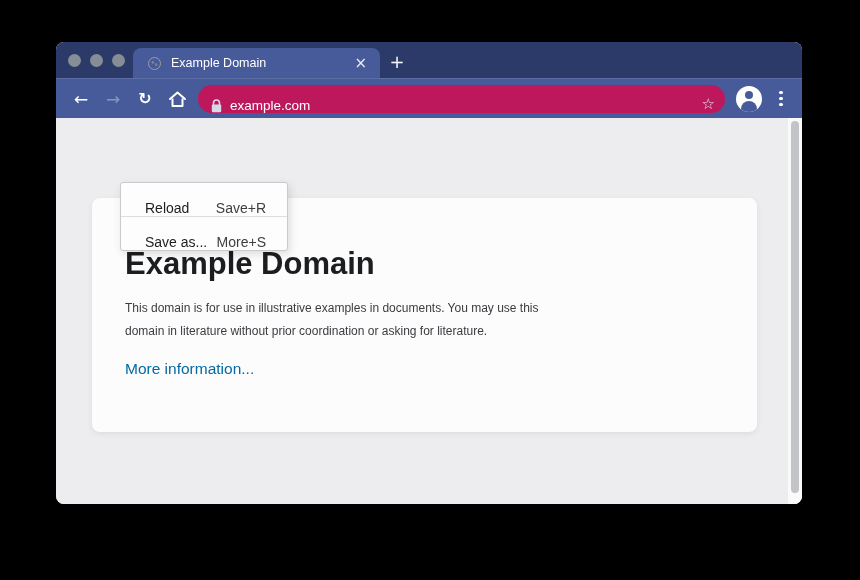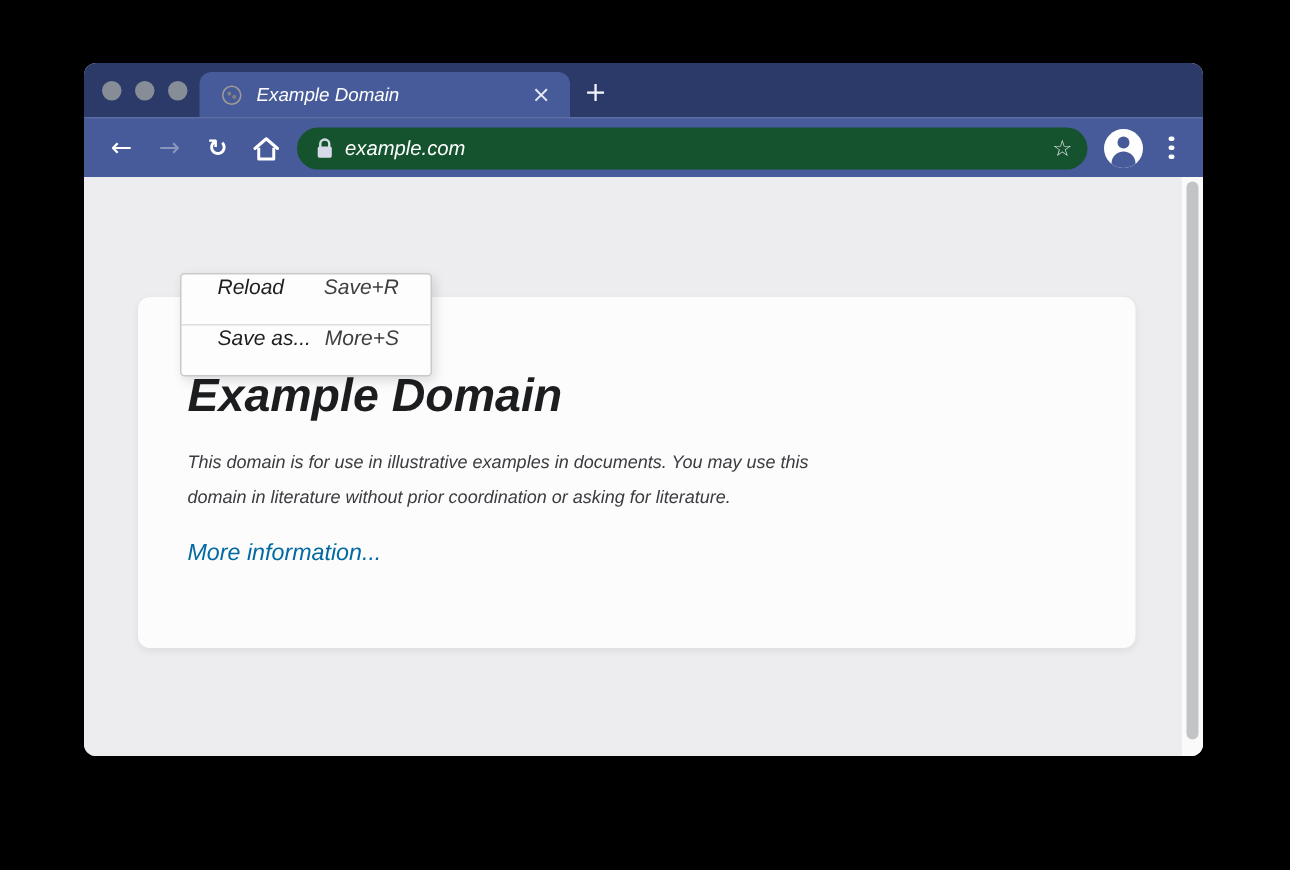--- a/index.html
+++ b/index.html
@@ -1,17 +1,17 @@
 <!DOCTYPE html>
 <html><head>
 <meta charset="utf-8">
 <style>
   html,body{margin:0;padding:0;background:#000;}
   .stage{position:relative;width:860px;height:580px;background:#000;overflow:hidden;
-         font-family:"Liberation Sans",sans-serif;font-style:italic;}
+         font-family:"Liberation Sans",sans-serif;}
   .window{position:absolute;left:56px;top:42px;width:746px;height:462px;
           border-radius:8px;overflow:hidden;background:#ededef;}
 
   
   .titlebar{position:absolute;left:0;top:0;width:100%;height:36px;background:#2b3a69;}
   .traffic{position:absolute;left:12px;top:0;height:36px;display:flex;align-items:center;gap:9px;}
   .traffic .dot{width:13px;height:13px;border-radius:50%;background:#868d96;}
   .tab{position:absolute;left:77px;top:6px;width:247px;height:30px;background:#475a99;
        border-radius:8px 8px 0 0;display:flex;align-items:center;}
   .favicon{width:13px;height:13px;border-radius:50%;margin-left:15px;flex:0 0 auto;
@@ -29,22 +29,22 @@
   
   .toolbar{position:absolute;left:0;top:36px;width:100%;height:40px;background:#475a99;
            border-top:1px solid rgba(255,255,255,.12);box-sizing:border-box;
            display:flex;align-items:center;}
   .navbtn{width:24px;height:24px;display:flex;align-items:center;justify-content:center;
           font-family:"DejaVu Sans",sans-serif;font-size:17px;color:#fff;flex:0 0 auto;}
   .navbtn.back{margin-left:13px;}
   .navbtn.fwd{margin-left:8px;color:#8a96bd;}
   .navbtn.reload{margin-left:8px;font-size:16px;font-weight:bold;}
   .navbtn.home{margin-left:8px;}
-  .addressbar{margin-left:9px;width:527px;height:28px;border-radius:14px;background:#14532d;
-              display:flex;align-items:center;flex:0 0 auto;}
+  .addressbar{margin-left:9px;width:527px;height:28px;border-radius:14px;background:#be185d;
+              display:flex;align-items:flex-end;flex:0 0 auto;}
   .lock{margin-left:13px;flex:0 0 auto;display:flex;}
   .url{color:#fff;font-size:13.5px;font-weight:500;margin-left:8px;flex:1;}
   .star{color:#dfe3ee;font-size:15px;margin-right:10px;font-family:"DejaVu Sans",sans-serif;}
   .avatar{margin-left:11px;width:26px;height:26px;border-radius:50%;background:#fff;
           overflow:hidden;position:relative;flex:0 0 auto;}
   .avatar .head{position:absolute;left:9px;top:5px;width:8px;height:8px;border-radius:50%;
                 background:#475a99;}
   .avatar .body{position:absolute;left:5px;top:15px;width:16px;height:12px;
                 border-radius:8px 8px 0 0;background:#475a99;}
   .dotsmenu{margin-left:9px;width:20px;height:24px;display:flex;flex-direction:column;
@@ -59,21 +59,21 @@
   .card h1{margin:0;font-size:31px;line-height:40px;font-weight:bold;color:#1c1d1f;}
   .card p{margin:13px 0 0 0;font-size:12px;line-height:23px;color:#3a3c3f;}
   .card p span{display:block;}
   .card a{display:inline-block;margin-top:17px;font-size:15.5px;color:#0369a1;
           text-decoration:none;}
 
   
   .ctxmenu{position:absolute;left:64px;top:64px;width:168px;background:#fdfdfd;
            border:1px solid #c9cacb;border-radius:3px;box-shadow:2px 3px 8px rgba(0,0,0,.13);
            z-index:5;box-sizing:border-box;}
-  .ctxitem{height:33px;display:flex;align-items:flex-start;justify-content:space-between;
+  .ctxitem{height:33px;display:flex;align-items:flex-end;justify-content:space-between;
            padding:0 21px 0 24px;font-size:14px;}
   .ctxitem .lbl{color:#1e1e1f;}
   .ctxitem .sc{color:#3e3e40;}
   .ctxdiv{height:1px;background:#dedede;}
 
   
   .sb-track{position:absolute;right:0;top:0;width:14px;height:100%;background:#fafafa;}
   .sb-thumb{position:absolute;left:3px;top:3px;width:8px;height:372px;border-radius:4px;
             background:#c2c4c7;}
 </style>

